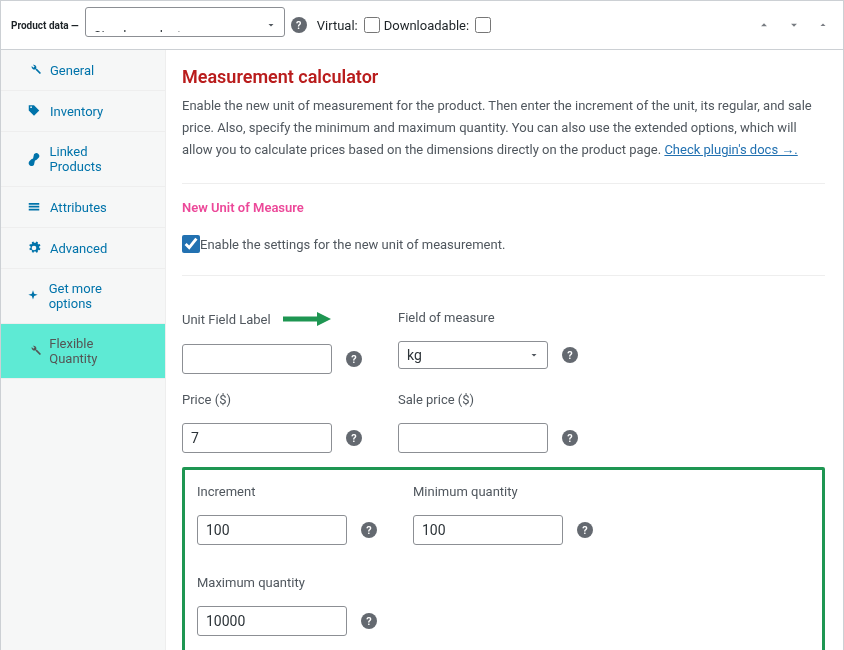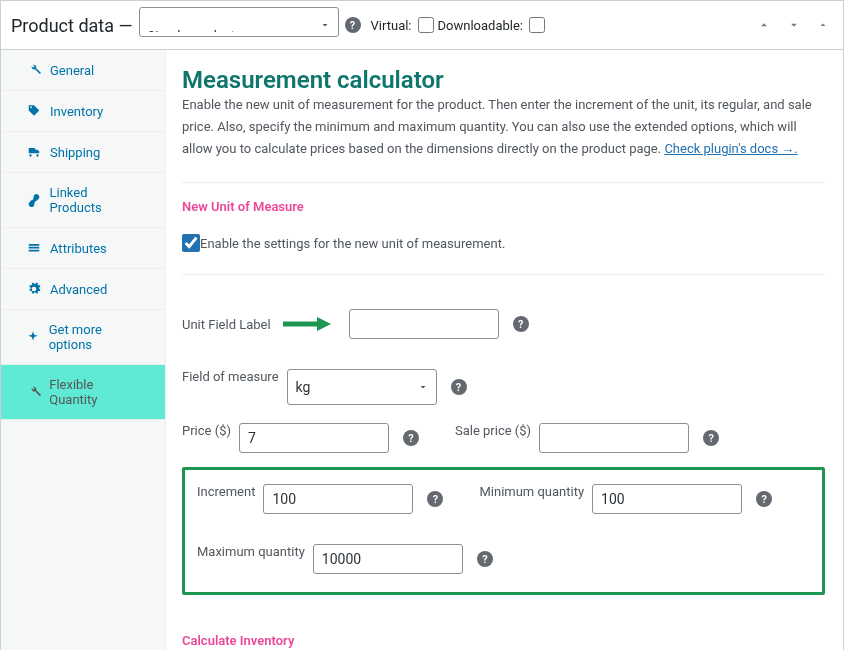--- a/index.html
+++ b/index.html
@@ -1,46 +1,46 @@
 <!DOCTYPE html>
 <html><head>
 <meta charset="utf-8">
 <style>
 *{box-sizing:border-box;margin:0;padding:0;font-family:-apple-system,BlinkMacSystemFont,"Segoe UI",Roboto,Oxygen-Sans,Ubuntu,sans-serif}
 body{background:#fff;color:#50575e;font-size:13px}
 .panel{width:844px;border:1px solid #ccd0d4;background:#fff}
 .panel-header{display:flex;align-items:center;padding:6px 10px;border-bottom:1px solid #ccd0d4;background:#fff}
-.panel-header .title{font-weight:400;color:#1d2327;font-size:18px;margin-right:6px}
+.panel-header .title{font-weight:700;color:#1d2327;font-size:10px;margin-right:6px}
 .panel-header select{padding:20px 24px 4px 8px;border:1px solid #8c8f94;border-radius:3px;font-size:13px;height:30px;min-width:200px;background:#fff;appearance:none;-webkit-appearance:none;color:#2c3338}
 .select-wrap{position:relative;display:inline-block}
 .select-wrap .chev{position:absolute;right:8px;top:50%;transform:translateY(-50%);pointer-events:none;color:#50575e}
 .help-dot{display:inline-flex;align-items:center;justify-content:center;width:16px;height:16px;border-radius:50%;background:#646970;color:#fff;font-size:11px;font-weight:600;margin:0 6px;cursor:help}
 .hchk{display:flex;align-items:center;margin-left:4px;font-size:13px;color:#1d2327}
 .hchk input{margin-left:6px;width:16px;height:16px;border:1px solid #8c8f94;border-radius:3px}
 .header-right{margin-left:auto;display:flex;align-items:center;gap:8px;color:#787c82}
 .toggle-btn{background:none;border:none;cursor:pointer;color:#787c82;padding:2px 4px;font-size:14px}
 .body{display:flex}
 .tabs{width:165px;background:#f6f7f7;border-right:1px solid #eee}
 .tab{display:flex;align-items:center;gap:8px;padding:12px 25px;font-size:13px;color:#0073aa;cursor:pointer;border-bottom:1px solid #eee}
 .tab.active{background:#5eead4;color:#555;position:relative}
 .tab .ic{display:inline-flex;width:16px;height:16px;align-items:center;justify-content:center;color:inherit}
 .content{flex:1;padding:16px 18px 22px 16px}
-h2.section-title{font-size:24px;color:#0f766e;font-weight:600;}
+h2.section-title{font-size:18px;color:#b91c1c;font-weight:600;margin-bottom:8px}
 .section-desc{font-size:13px;color:#50575e;line-height:1.7;margin-bottom:6px}
 .section-desc a{color:#2271b1;text-decoration:underline}
 .subsection{border-top:1px solid #eee;margin-top:22px;padding-top:16px}
 .sub-title{font-weight:600;color:#ec4899;font-size:13px;margin-bottom:20px}
 .cbx-row{display:flex;align-items:center;color:#50575e;font-size:13px}
 .cbx-row input{width:18px;height:18px;border:1px solid #8c8f94;border-radius:3px;accent-color:#2271b1}
 .field-grid{display:flex;gap:30px;margin-top:18px;flex-wrap:wrap}
-.field{display:flex;flex-direction:row;gap:8px;min-width:180px}
+.field{display:flex;flex-direction:column;gap:16px;min-width:180px}
 .field label{font-size:13px;color:#50575e;font-weight:400}
 .field .row{display:flex;align-items:center;gap:8px}
 .field input[type=text]{width:150px;padding:5px 8px;border:1px solid #8c8f94;border-radius:3px;font-size:14px;height:30px;color:#2c3338}
-.field select{width:150px;padding:4px 8px;border:1px solid #8c8f94;border-radius:3px;font-size:14px;height:36px;background:#fff;appearance:none;-webkit-appearance:none;color:#2c3338}
+.field select{width:150px;padding:4px 8px;border:1px solid #8c8f94;border-radius:3px;font-size:14px;height:28px;background:#fff;appearance:none;-webkit-appearance:none;color:#2c3338}
 .hl-box{border:3px solid #1e9652;border-radius:2px;padding:14px 12px 18px 12px;margin-top:14px}
 .hl-box .field-grid{margin-top:0}
 .arrow{display:inline-block;margin:0 10px}
 .label-row{display:flex;align-items:center}
 svg{display:block}
 </style>
 </head>
 <body>
 
 <div class="panel">
@@ -98,28 +98,20 @@
         <span class="ic">
             <svg width="14" height="14" viewBox="0 0 24 24">
               <path fill="currentColor" d="M21 11l-9-9H3v9l9 9 9-9zM7 7a1.5 1.5 0 110-3 1.5 1.5 0 010 3z"></path>
             </svg>
           </span>
         <span>Inventory</span>
       </div>
       <div class="tab">
         <span class="ic">
             <svg width="14" height="14" viewBox="0 0 24 24">
-              <path fill="currentColor" d="M3 5h11v9H3zM14 8h4l3 3v3h-7zM6 20a2 2 0 100-4 2 2 0 000 4zm12 0a2 2 0 100-4 2 2 0 000 4z"></path>
-            </svg>
-          </span>
-        <span>Shipping</span>
-      </div>
-      <div class="tab">
-        <span class="ic">
-            <svg width="14" height="14" viewBox="0 0 24 24">
               <path fill="currentColor" d="M10 13a5 5 0 007 0l3-3a5 5 0 00-7-7l-1 1m2 9a5 5 0 00-7 0l-3 3a5 5 0 007 7l1-1"></path>
             </svg>
           </span>
         <span>Linked Products</span>
       </div>
       <div class="tab">
         <span class="ic">
             <svg width="14" height="14" viewBox="0 0 24 24">
               <path fill="currentColor" d="M3 5h18v3H3zm0 5h18v3H3zm0 5h18v3H3z"></path>
             </svg>

